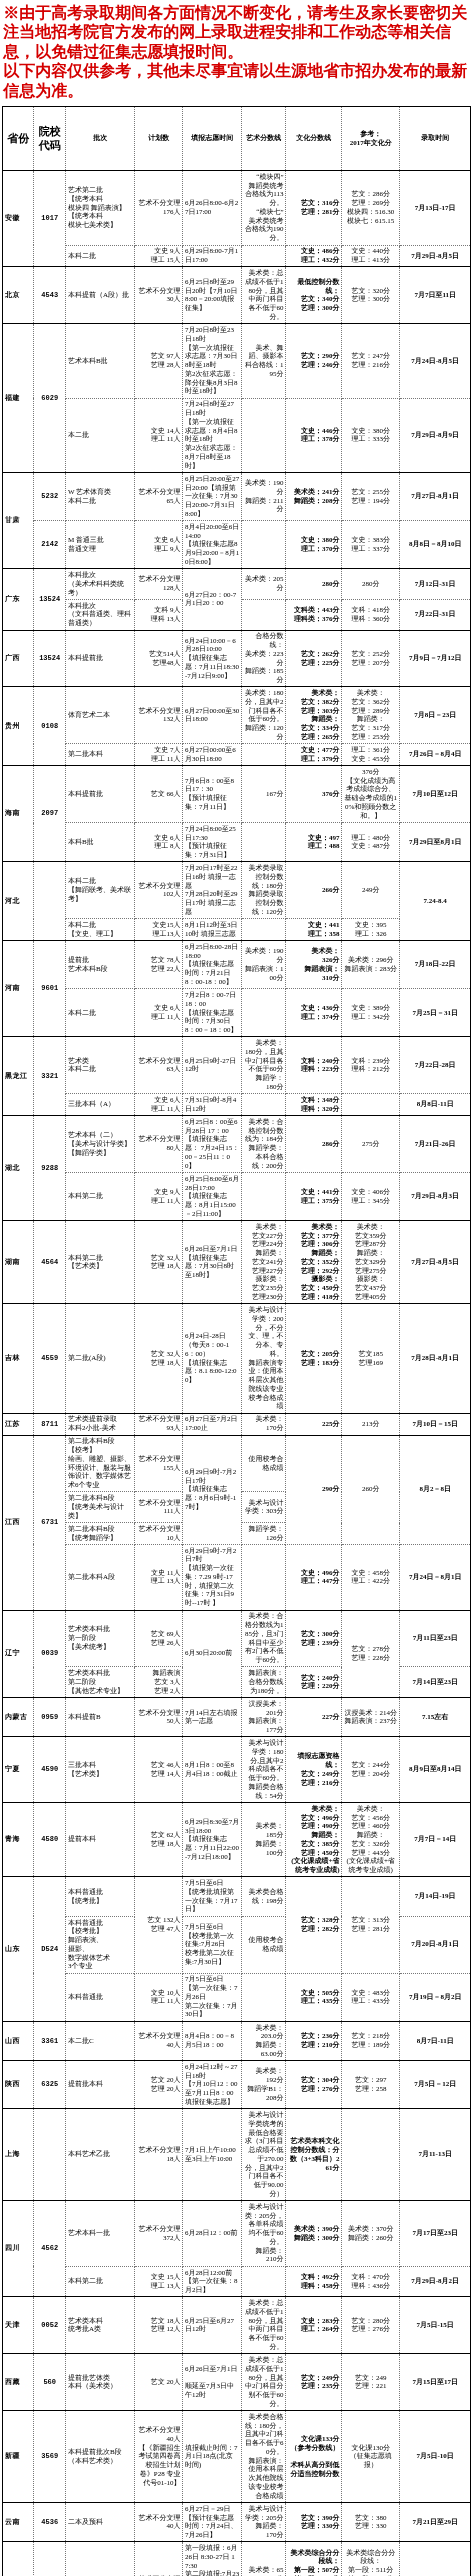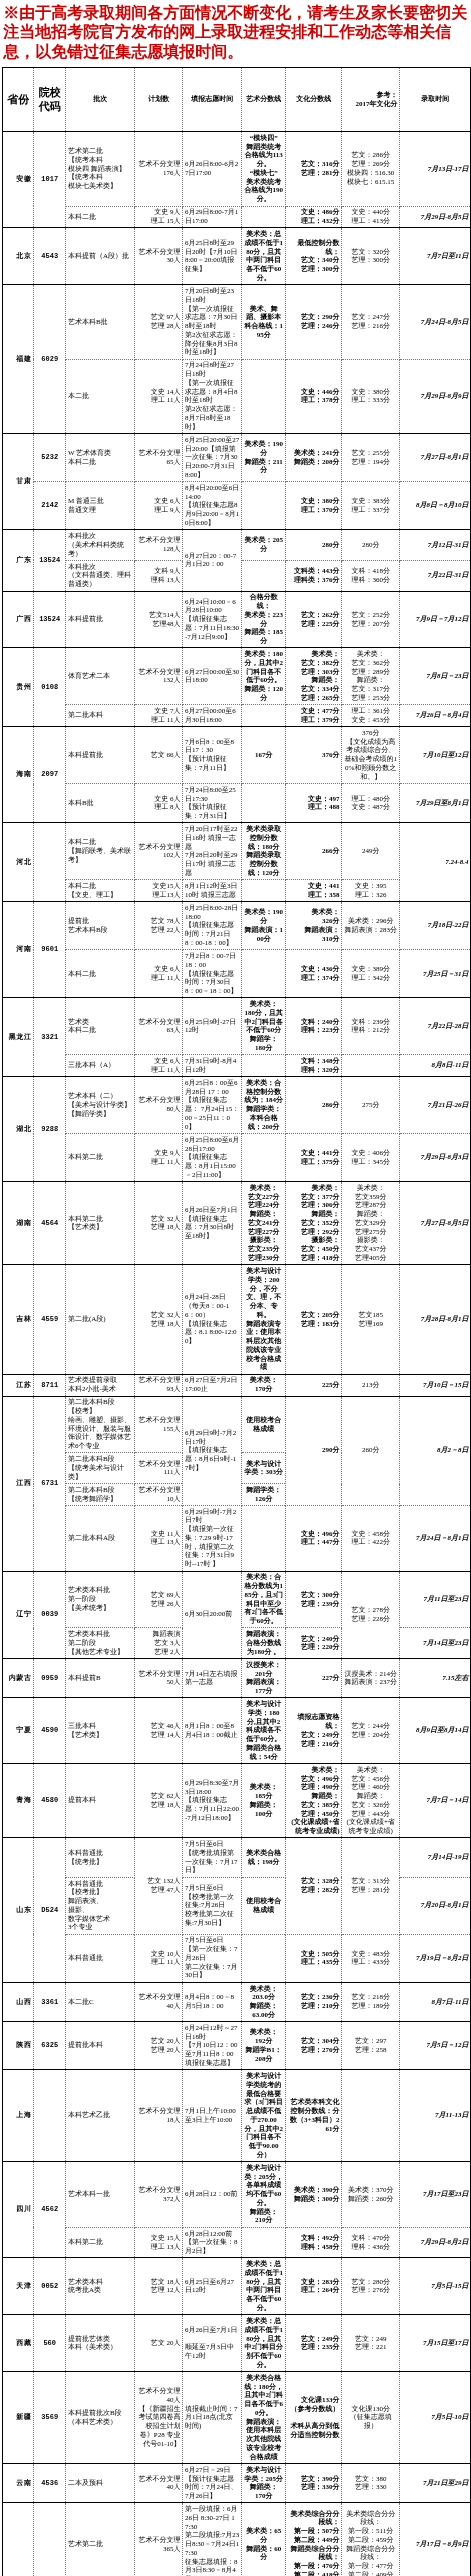--- a/index.html
+++ b/index.html
@@ -35,48 +35,49 @@
   }
   thead th{
     font-weight:bold;
     text-align:center;
     font-size:8.3px;
     height:60px;
     border-bottom:1.1px solid #000;
     background:#fff;
   }
   thead th.big{font-size:11px;}
-  thead th.left{text-align:right;}
+  thead th.left{text-align:center;}
   tr.province-start td{border-top:1.1px solid #000;}
   td.province-name{
     font-size:11px;
     font-weight:bold;
-    text-align:right;
+    text-align:left;
     letter-spacing:0.6px;
   }
   td.code{
     font-size:10.5px;
     font-weight:bold;
     text-align:center;
     font-family:Liberation Mono, monospace;
   }
   td.c-batch{text-align:left;}
   td.c-plan{text-align:right;}
   td.c-time{text-align:left;}
-  td.c-art{text-align:center;font-weight:bold;}
+  td.c-art{text-align:right;font-weight:normal;}
   td.c-culture{text-align:right;font-weight:bold;font-size:7.2px;}
   td.c-ref{text-align:center;margin-left:41px;}
-  td.c-adm{text-align:right;font-weight:bold;font-size:7.5px;font-style:italic;}
+  td.c-adm{text-align:center;font-weight:bold;font-size:7.5px;}
 </style>
 </head>
 <body>
 
 <div class="page">
   <div class="notes">
     <div class="note-line">※由于高考录取期间各方面情况不断变化，请考生及家长要密切关注当地招考院官方发布的网上录取进程安排和工作动态等相关信息，以免错过征集志愿填报时间。</div>
+    <div class="note-line">以下内容仅供参考，其他未尽事宜请以生源地省市招办发布的最新信息为准。</div>
   </div>
 
   <table class="grid">
     <colgroup>
       <col style="width:31px">
         <col style="width:32px">
         <col style="width:69px">
       <col style="width:48px">
         <col style="width:59px">
         <col style="width:44px">

